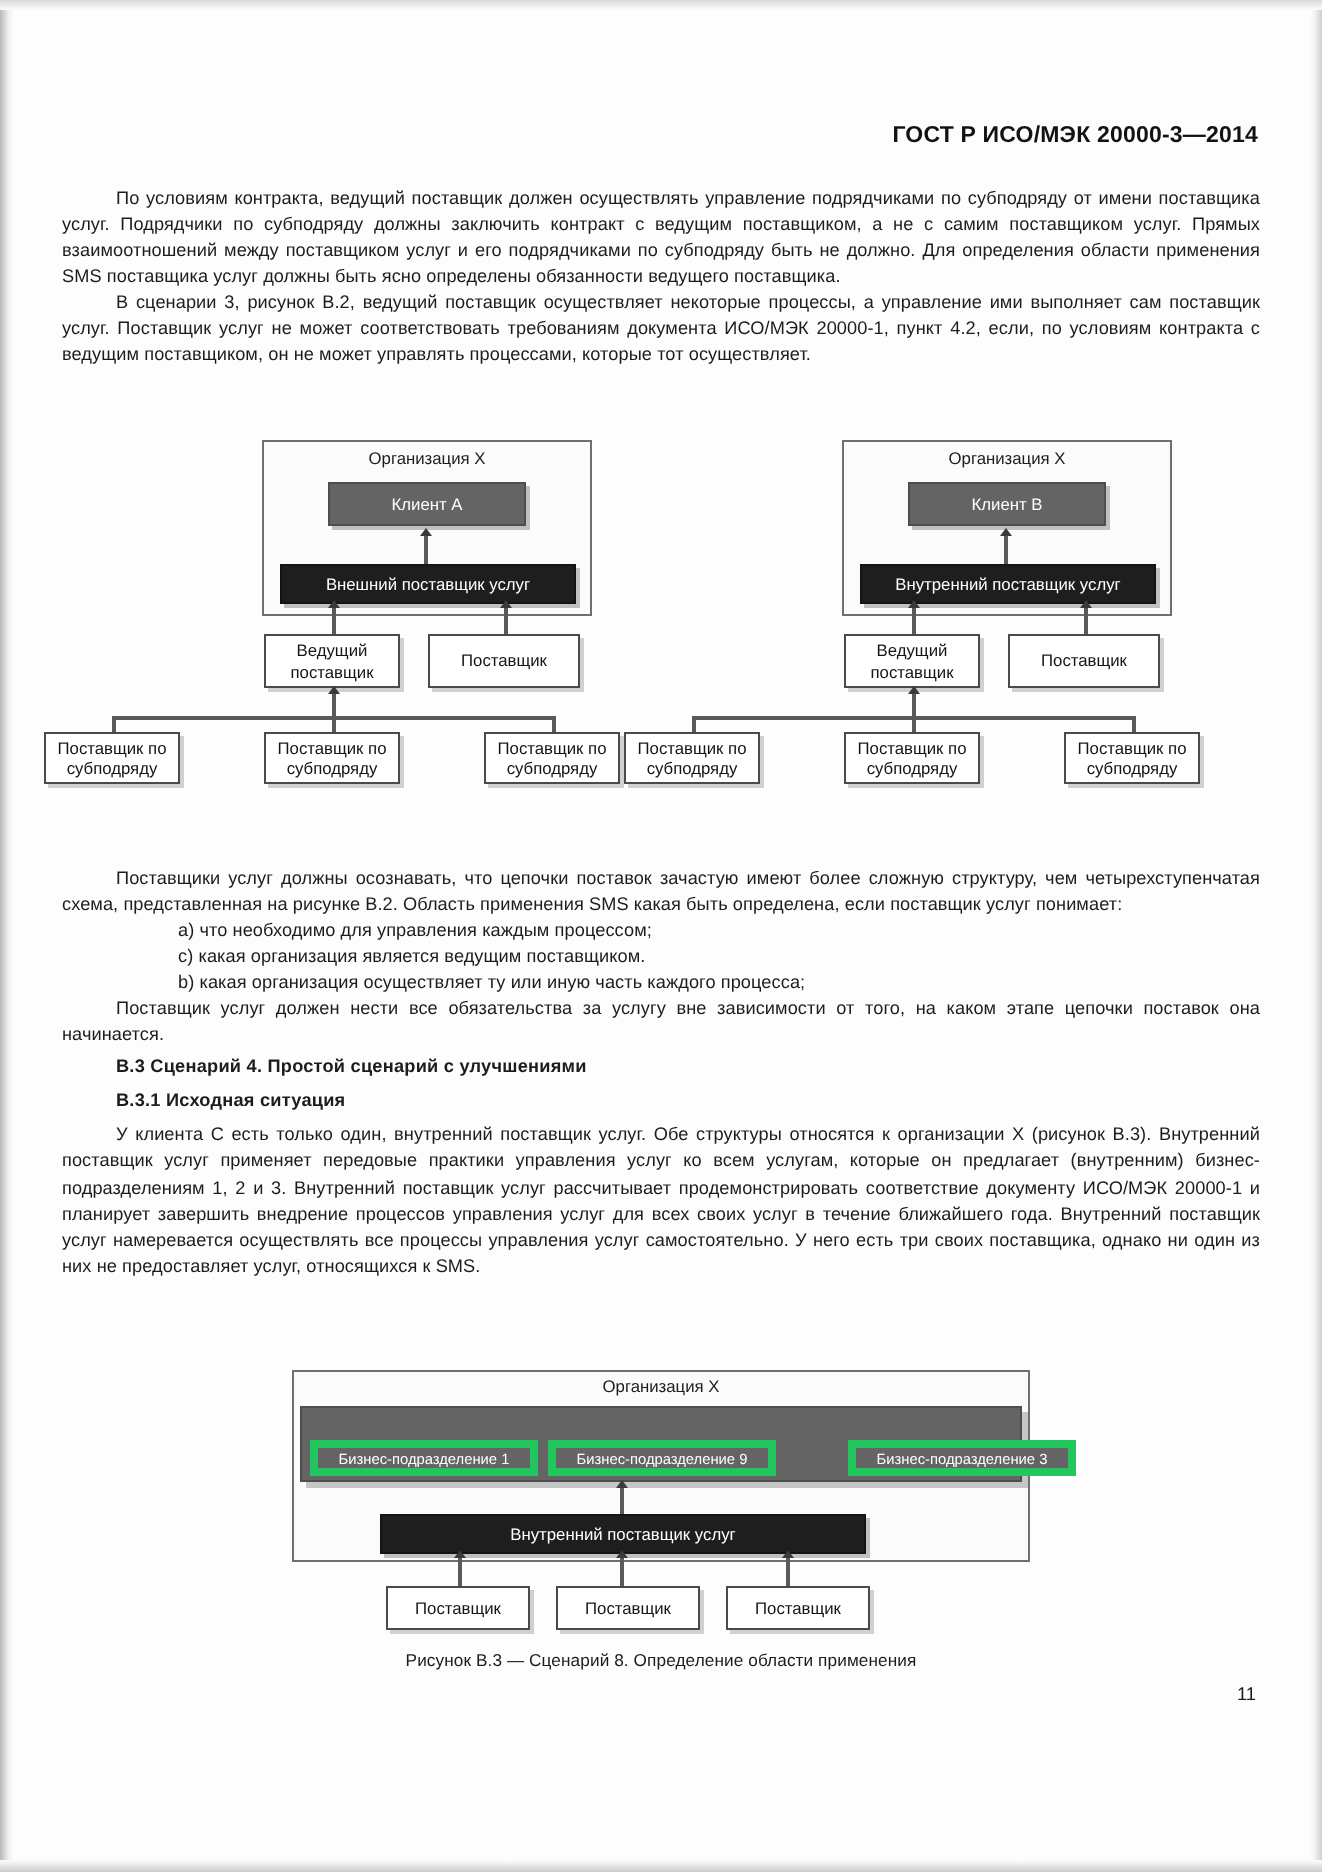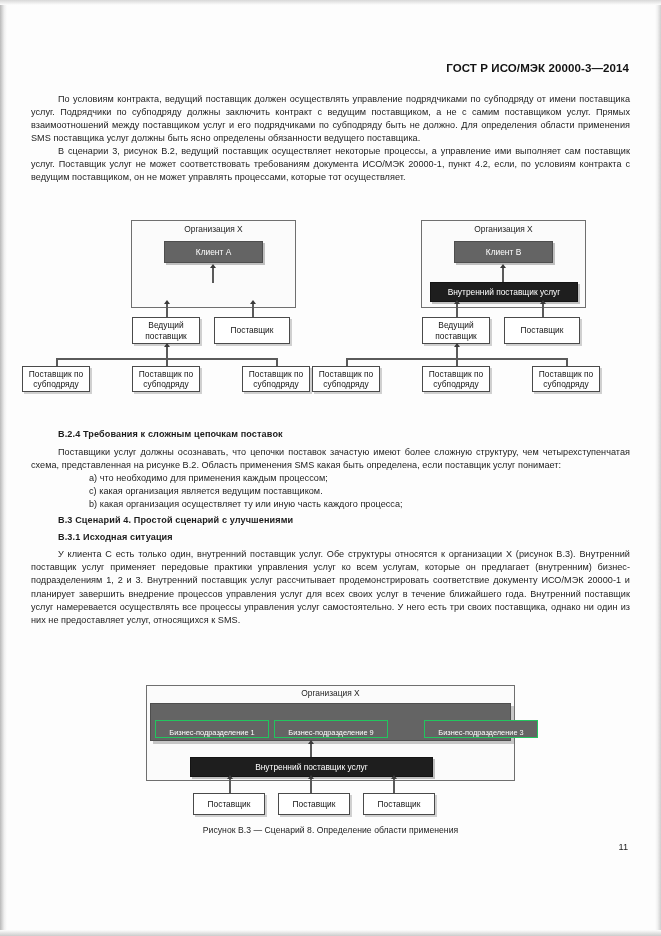--- a/index.html
+++ b/index.html
@@ -139,25 +139,25 @@
     align-items: center;
     justify-content: center;
     text-align: center;
     line-height: 10.2px;
     box-sizing: border-box;
     box-shadow: 2px 2px 0 rgba(140,140,140,0.4);
   }
   .bu-box {
     position: absolute;
     background: #646464;
-    border: 1px solid #22c55e;
+    border: 4px solid #22c55e;
     color: #ffffff;
     font-size: 7.4px;
     display: flex;
-    align-items: flex-end;
+    align-items: center;
     justify-content: center;
     box-sizing: border-box;
   }
   .vline {
     position: absolute;
     width: 2px;
     background: #5a5a5a;
   }
   .hline {
     position: absolute;
@@ -202,20 +202,23 @@
     <div class="org-box" style="left:131px; top:4px; width:165px; height:88px;"></div>
     <div class="org-title" style="left:131px; top:8px; width:165px;">Организация Х</div>
 
     <div class="client-box" style="left:164px; top:25px; width:99px; height:22px;">
       <span>Клиент А</span>
     </div>
 
     <div class="vline" style="left:212px; top:52px; width:2px; height:15px;"></div>
     <div class="arrow-up" style="left:210px; top:48px;"></div>
 
+    <div class="provider-dark" style="left:140px; top:66px; width:148px; height:20px;">
+      <span>Внешний поставщик услуг</span>
+    </div>
 
     <div class="vline" style="left:166px; top:88px; height:13px;"></div>
     <div class="arrow-up" style="left:164px; top:84px;"></div>
     <div class="vline" style="left:252px; top:88px; height:13px;"></div>
     <div class="arrow-up" style="left:250px; top:84px;"></div>
 
     <div class="plain-box" style="left:132px; top:101px; width:68px; height:27px;">
       <span>Ведущий поставщик</span>
     </div>
     <div class="plain-box" style="left:214px; top:101px; width:76px; height:27px;">
@@ -278,26 +281,26 @@
     <div class="plain-box" style="left:422px; top:150px; width:68px; height:26px;">
       <span>Поставщик по субподряду</span>
     </div>
     <div class="plain-box" style="left:532px; top:150px; width:68px; height:26px;">
       <span>Поставщик по субподряду</span>
     </div>
   </div>
 
 
   <div class="text-block" style="top:428px;">
-    <p class="heading">В.2.4  Требования к сложным цепочкам поставок</p>
     <div class="spacer-5"></div>
     <p class="indent">Поставщики услуг должны осознавать, что цепочки поставок зачастую имеют более сложную структуру, чем четырехступенчатая схема, представленная на рисунке В.2. Область применения SMS какая быть определена, если поставщик услуг понимает:</p>
-    <p class="listitem">a)  что необходимо для применения каждым процессом;</p>
+    <p class="listitem">a)  что необходимо для управления каждым процессом;</p>
     <p class="listitem">c)  какая организация является ведущим поставщиком.</p>
     <p class="listitem">b)  какая организация осуществляет ту или иную часть каждого процесса;</p>
+    <p class="indent">Поставщик услуг должен нести все обязательства за услугу вне зависимости от того, на каком этапе цепочки поставок она начинается.</p>
     <div class="spacer-3"></div>
     <p class="heading">В.3  Сценарий 4.  Простой сценарий с улучшениями</p>
     <div class="spacer-4"></div>
     <p class="heading">В.3.1  Исходная ситуация</p>
     <div class="spacer-4"></div>
     <p class="indent">У клиента С есть только один, внутренний поставщик услуг. Обе структуры относятся к организации Х (рисунок В.3). Внутренний поставщик услуг применяет передовые практики управления услуг ко всем услугам, которые он предлагает (внутренним) бизнес-подразделениям 1, 2 и 3. Внутренний поставщик услуг рассчитывает продемонстрировать соответствие документу ИСО/МЭК 20000-1 и планирует завершить внедрение процессов управления услуг для всех своих услуг в течение ближайшего года. Внутренний поставщик услуг намеревается осуществлять все процессы управления услуг самостоятельно. У него есть три своих поставщика, однако ни один из них не предоставляет услуг, относящихся к SMS.</p>
   </div>
 
   <div class="figure" style="left:0px; top:683px; width:661px; height:135px;">
 

